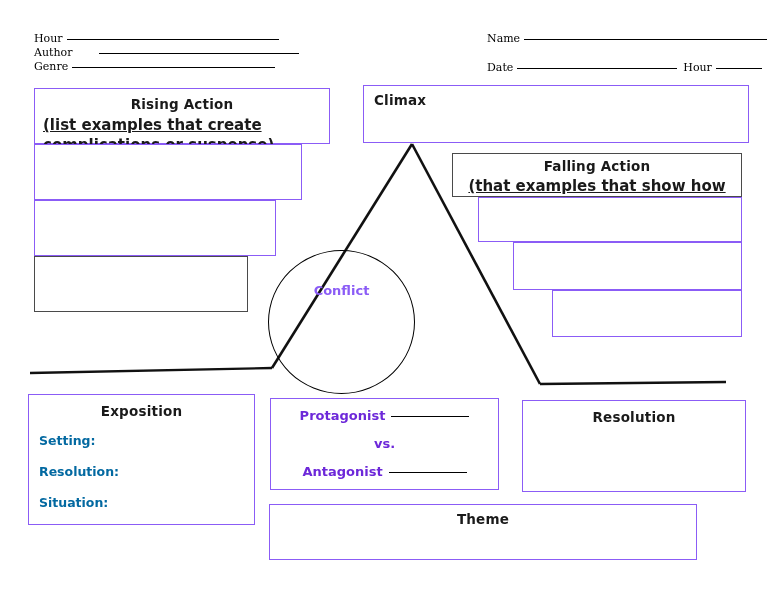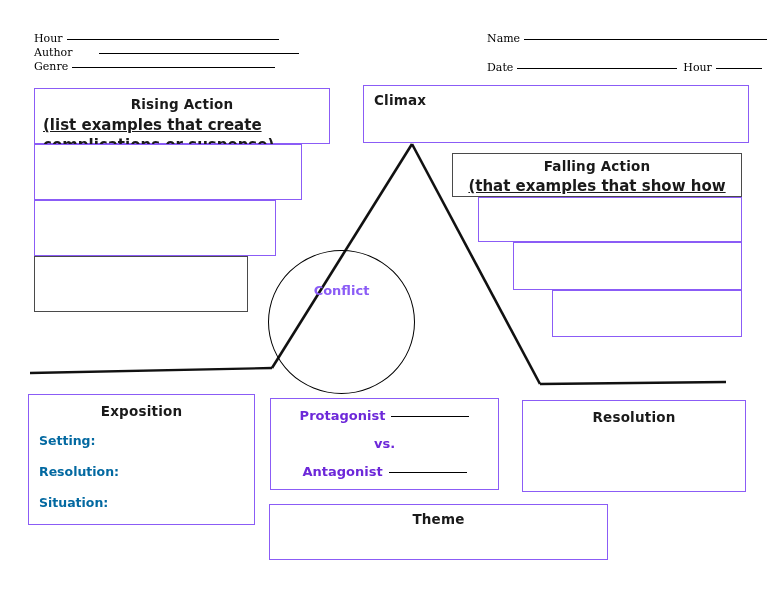--- a/index.html
+++ b/index.html
@@ -193,17 +193,17 @@
     <div class="vs-line" style="margin-top:13px;">vs.</div>
     <div class="vs-line" style="margin-top:13px;">
       <span>Antagonist</span><span class="vs-rule"></span>
     </div>
   </div>
 
   <div class="box" style="left:522px; top:400px; width:224px; height:92px; z-index:5;">
     <div class="box-title" style="margin-top:8px;">Resolution</div>
   </div>
 
-  <div class="box" style="left:269px; top:504px; width:339px; height:56px; z-index:5;">
+  <div class="box" style="left:269px; top:504px; width:428px; height:56px; z-index:5;">
     <div class="box-title" style="margin-top:6px;">Theme</div>
   </div>
 
 </div>
 
 </body></html>

